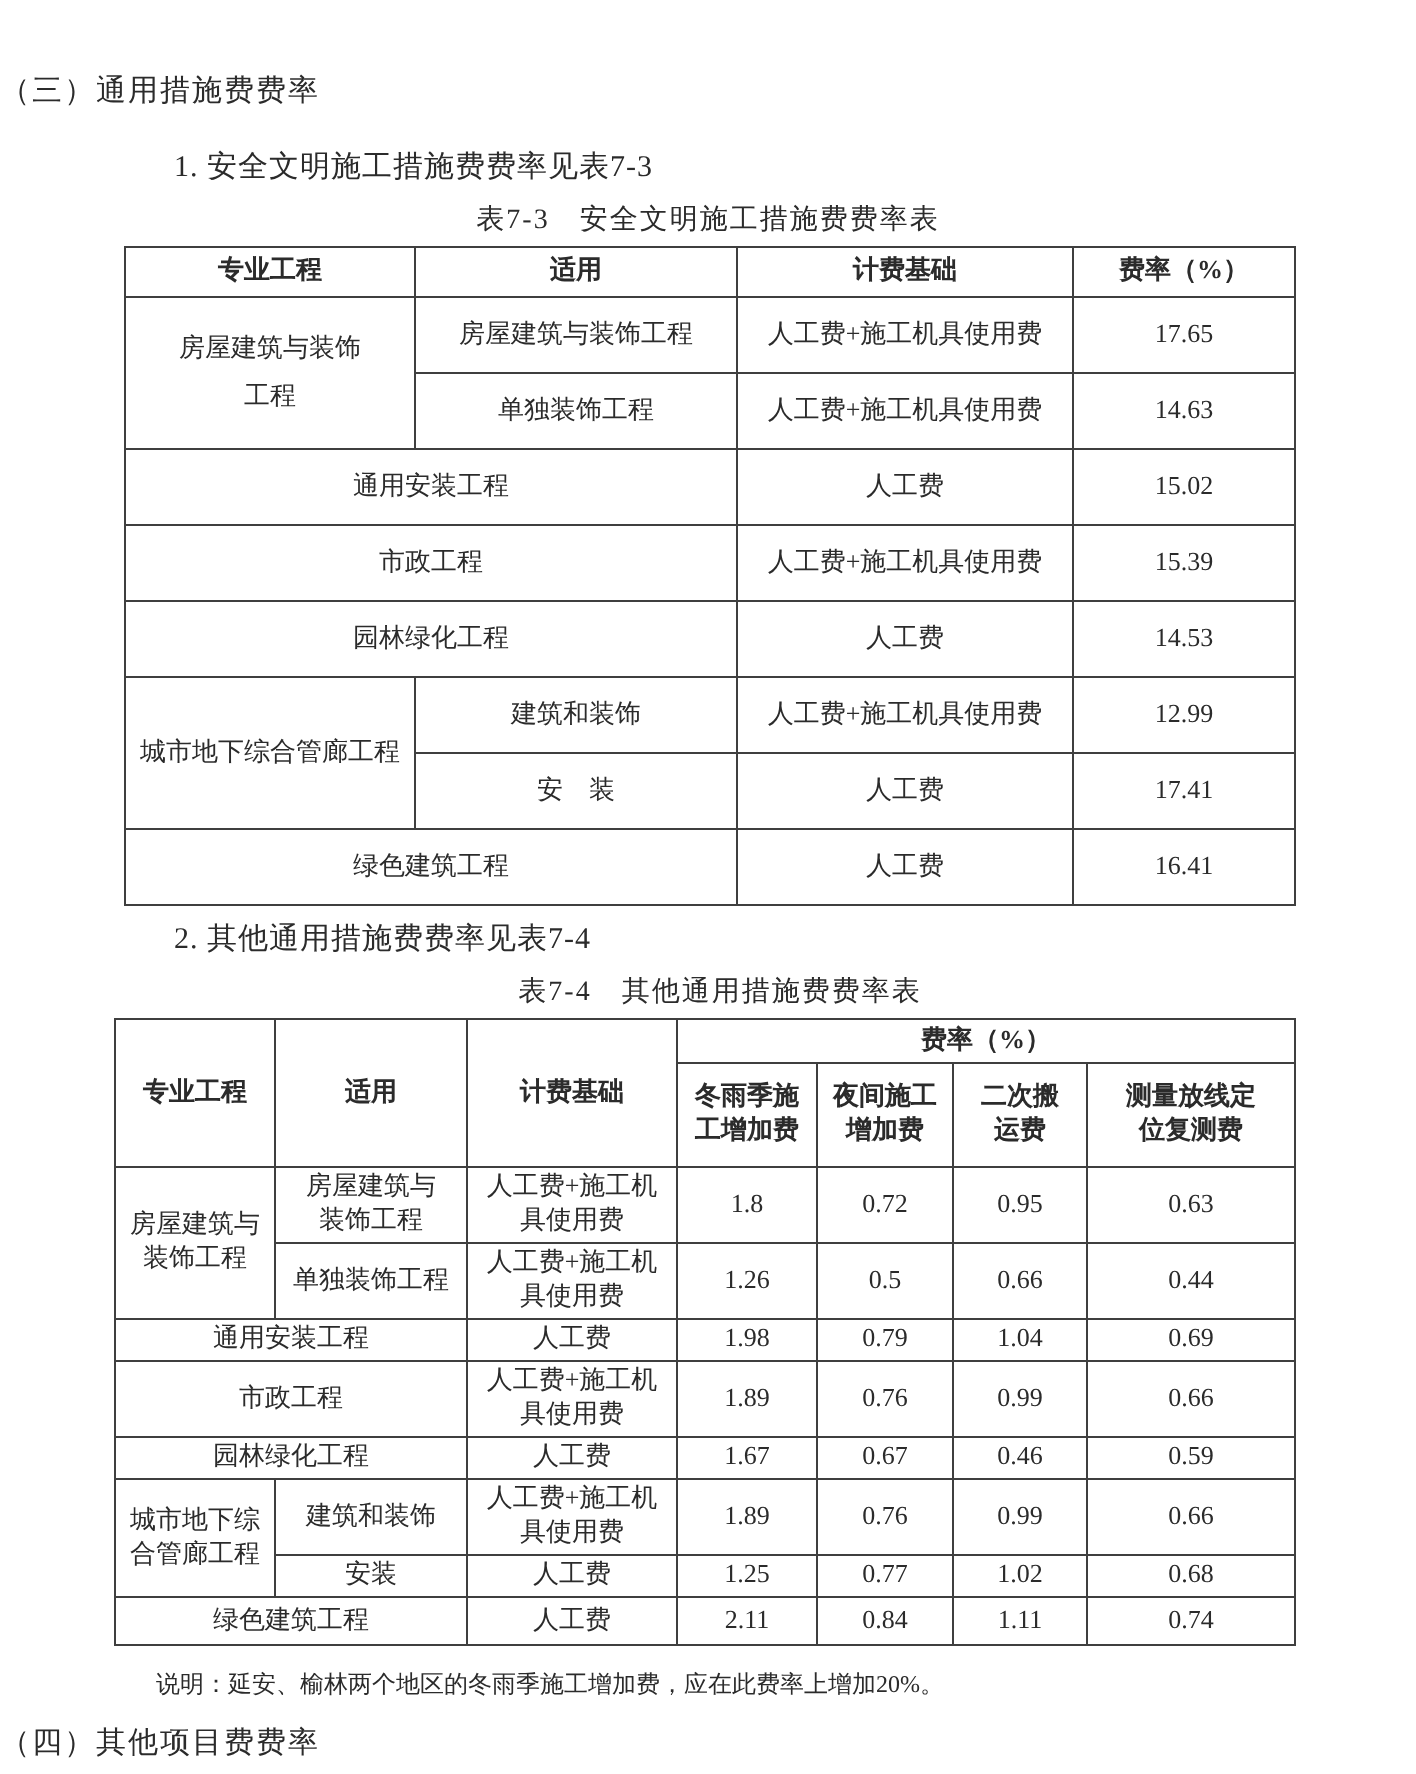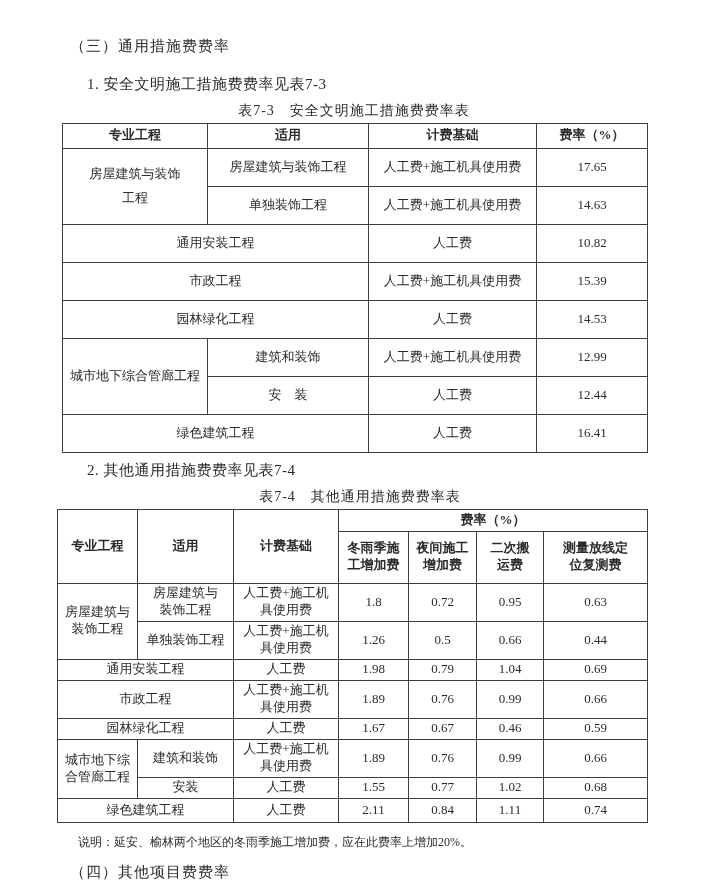--- a/index.html
+++ b/index.html
@@ -5,21 +5,21 @@
   html,body { margin:0; padding:0; }
   body {
     width:708px; height:887px; background:#ffffff;
     font-family:"Liberation Serif","DejaVu Serif",serif;
     color:#2b2b2b;
     -webkit-font-smoothing:antialiased;
   }
   .page { position:relative; width:708px; height:887px; padding-top:37px; box-sizing:border-box; overflow:hidden; }
   p { margin:0; line-height:1.2; }
 
-  .h-sec   { font-size:15px; margin-left:70px; letter-spacing:1px; }
+  .h-sec   { font-size:15px; letter-spacing:1px; }
   .item    { font-size:15px; margin-left:87px; letter-spacing:0.5px; }
   .caption { font-size:14px; text-align:center; letter-spacing:1px; }
 
   #item1 { margin-top:20px; }
   #cap73 { margin-top:10px; }
   #tbl73 { margin:3px 0 0 62px; }
   #item2 { margin-top:8px; }
   #cap74 { margin-top:10px;padding-left:12px; }
   #tbl74 { margin:3px 0 0 57px; }
   #note  { margin-top:12px; margin-left:78px; font-size:12px; }
@@ -85,42 +85,42 @@
         <td>17.65</td>
       </tr>
       <tr>
         <td>单独装饰工程</td>
         <td>人工费+施工机具使用费</td>
         <td>14.63</td>
       </tr>
       <tr>
         <td colspan="2">通用安装工程</td>
         <td>人工费</td>
-        <td>10.82</td>
+        <td>15.02</td>
       </tr>
       <tr>
         <td colspan="2">市政工程</td>
         <td>人工费+施工机具使用费</td>
         <td>15.39</td>
       </tr>
       <tr>
         <td colspan="2">园林绿化工程</td>
         <td>人工费</td>
         <td>14.53</td>
       </tr>
       <tr>
         <td rowspan="2">城市地下综合管廊工程</td>
         <td>建筑和装饰</td>
         <td>人工费+施工机具使用费</td>
         <td>12.99</td>
       </tr>
       <tr>
         <td>安　装</td>
         <td>人工费</td>
-        <td>12.44</td>
+        <td>17.41</td>
       </tr>
       <tr>
         <td colspan="2">绿色建筑工程</td>
         <td>人工费</td>
         <td>16.41</td>
       </tr>
     </tbody>
   </table>
 
   <p class="item" id="item2">2. 其他通用措施费费率见表7-4</p>
@@ -207,21 +207,21 @@
         <td class="ml">人工费+施工机
 具使用费</td>
         <td>1.89</td>
         <td>0.76</td>
         <td>0.99</td>
         <td>0.66</td>
       </tr>
       <tr class="r1l">
         <td>安装</td>
         <td>人工费</td>
-        <td>1.55</td>
+        <td>1.25</td>
         <td>0.77</td>
         <td>1.02</td>
         <td>0.68</td>
       </tr>
       <tr class="rlast">
         <td colspan="2">绿色建筑工程</td>
         <td>人工费</td>
         <td>2.11</td>
         <td>0.84</td>
         <td>1.11</td>

